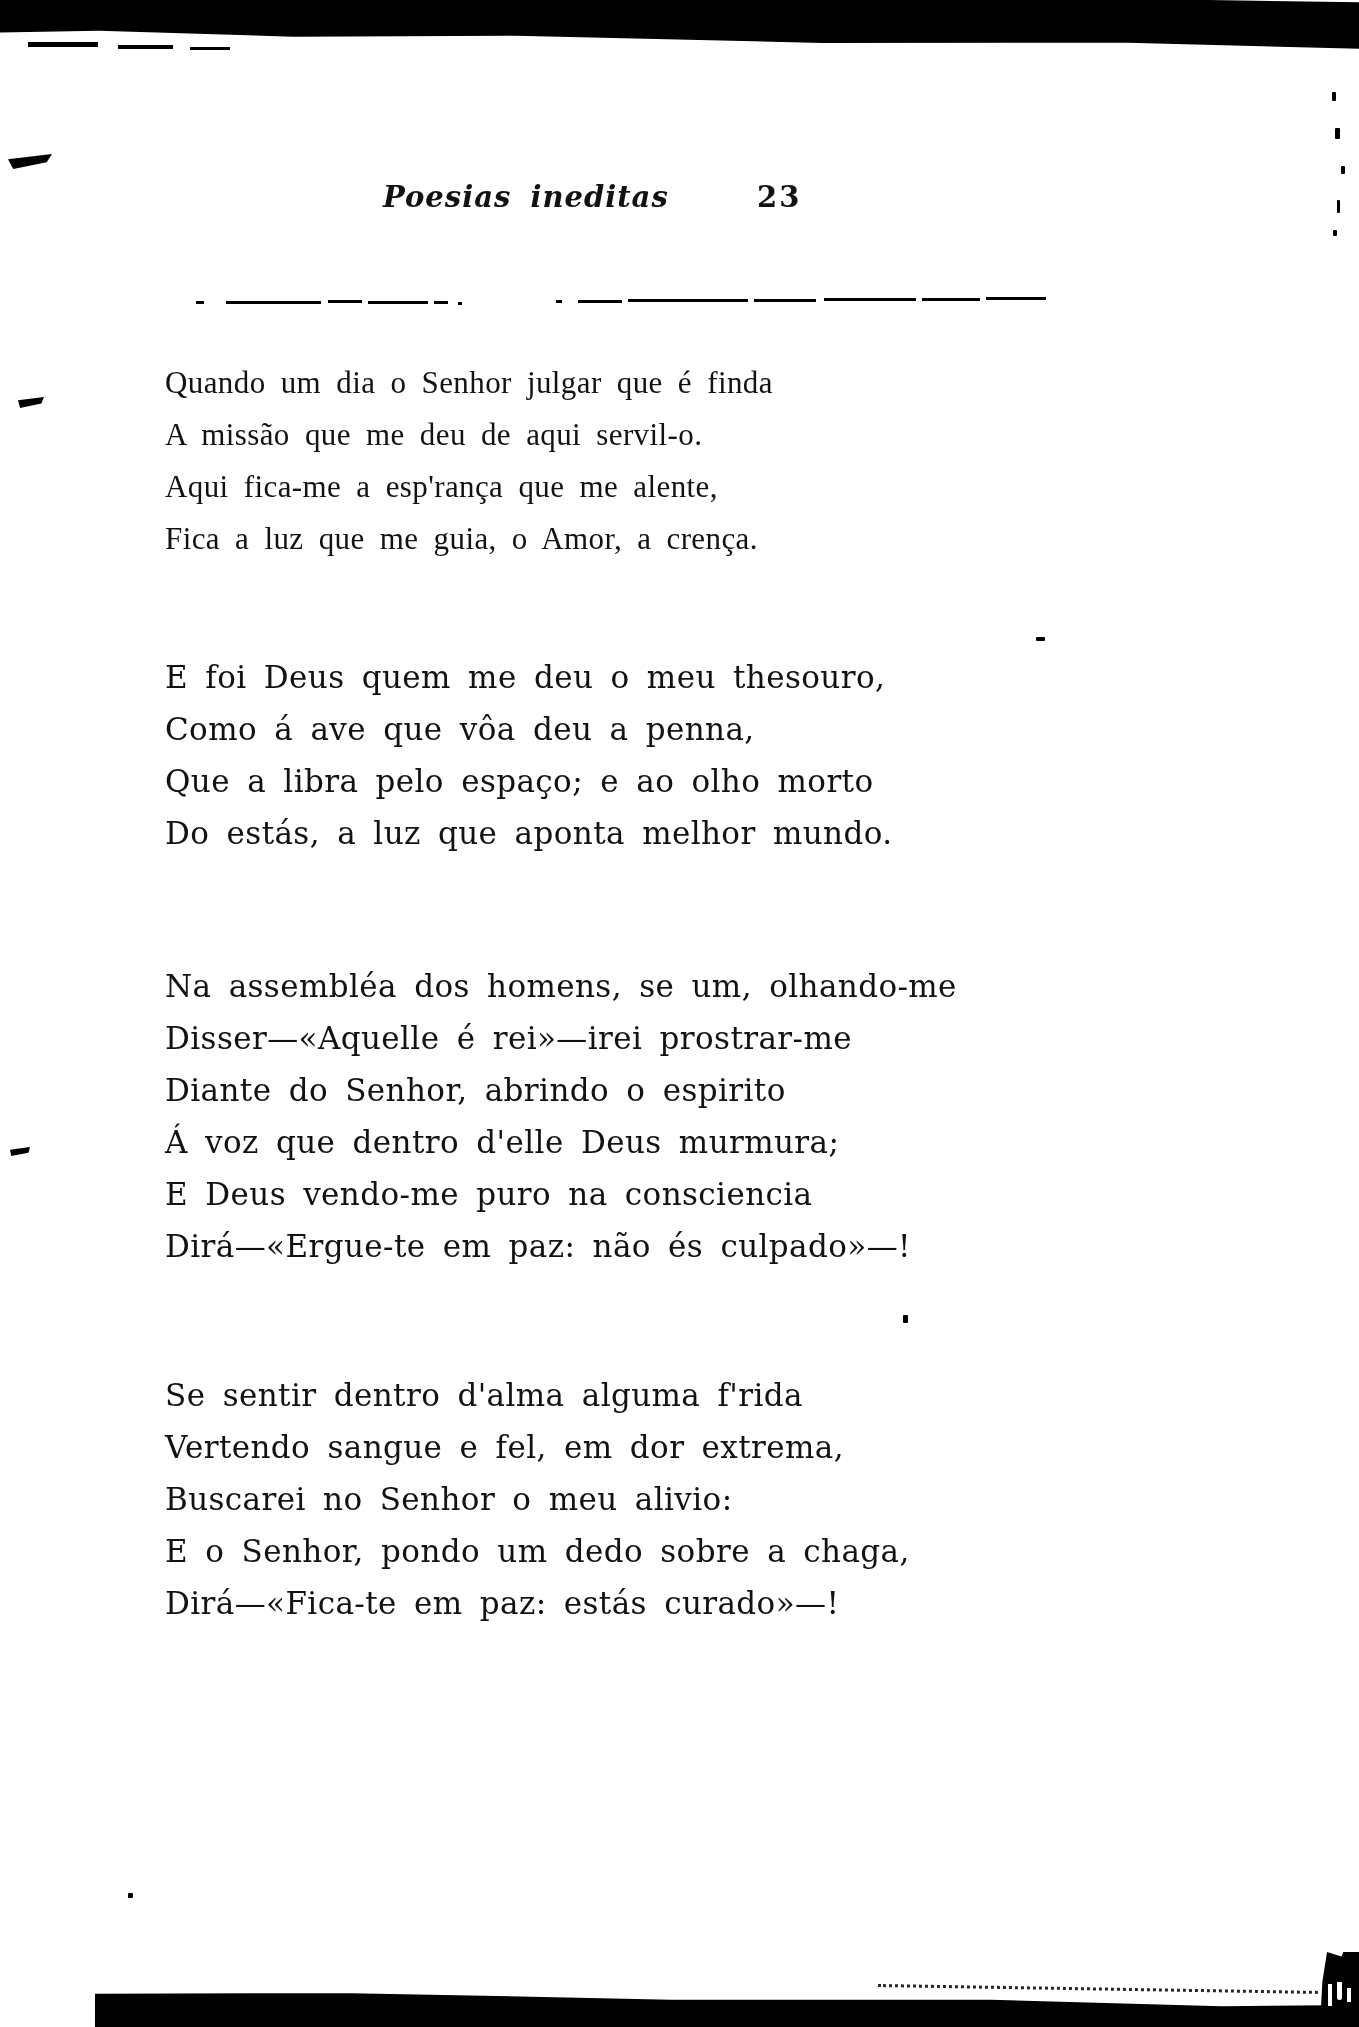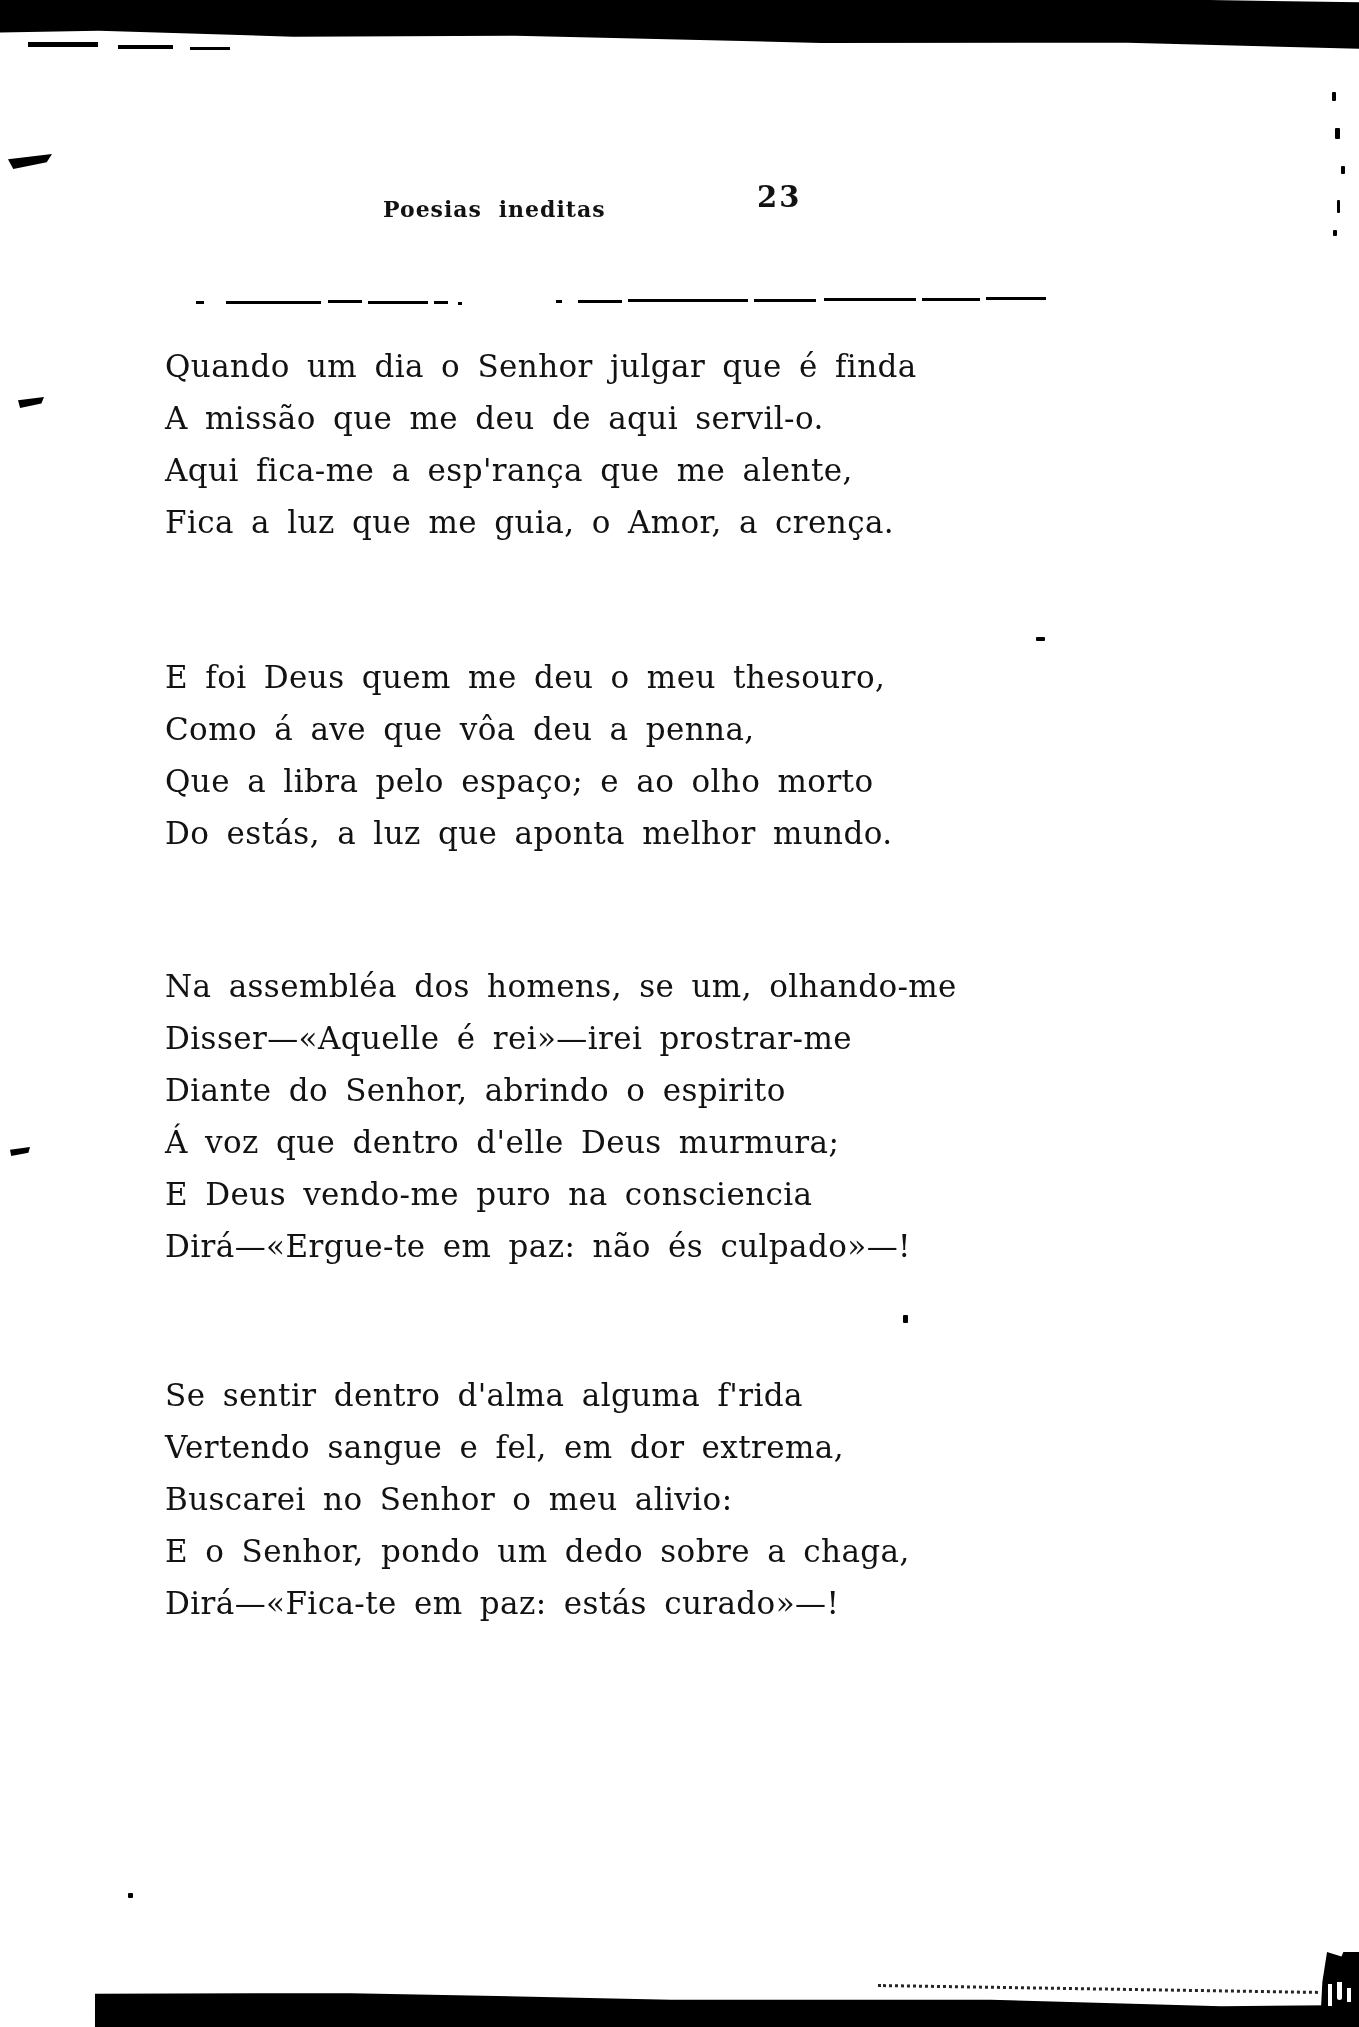--- a/index.html
+++ b/index.html
@@ -37,43 +37,43 @@
     position:absolute;left:878px;top:1984px;width:440px;height:0;
     border-top:3px dotted #000;
     transform:rotate(0.9deg);transform-origin:left top;
     opacity:.85;
   }
   .margin-mark{position:absolute;background:#000;}
   .speck{position:absolute;background:#000;border-radius:1px;}
 
   
   .header-title{
-    position:absolute;left:383px;top:196px;
-    font-size:22px;font-weight:bold;
+    position:absolute;left:383px;top:180px;
+    font-size:29px;font-weight:bold;font-style:italic;
     letter-spacing:1px;word-spacing:8px;
   }
   .page-number{
     position:absolute;left:740px;top:180px;
     font-size:29px;font-weight:bold;
     letter-spacing:2px;
     margin-left:17px;
   }
   .rule{position:absolute;top:296px;left:196px;width:850px;height:8px;}
   .rule .seg{position:absolute;background:#000;height:3px;}
 
   
   .stanza{position:absolute;left:165px;}
   .stanza .line{
     height:52px;line-height:52px;
     font-size:31px;
     word-spacing:7px;
     letter-spacing:0.4px;
     white-space:nowrap;
   }
-  .s1{top:340px;}
+  .s1{top:357px;font-family:Liberation Serif, serif;}
   .s2{top:651px;}
   .s3{top:960px;}
   .s4{top:1369px;}
 </style>
 </head>
 <body>
 
 <div class="page">
 
   <div class="topbar"></div>

